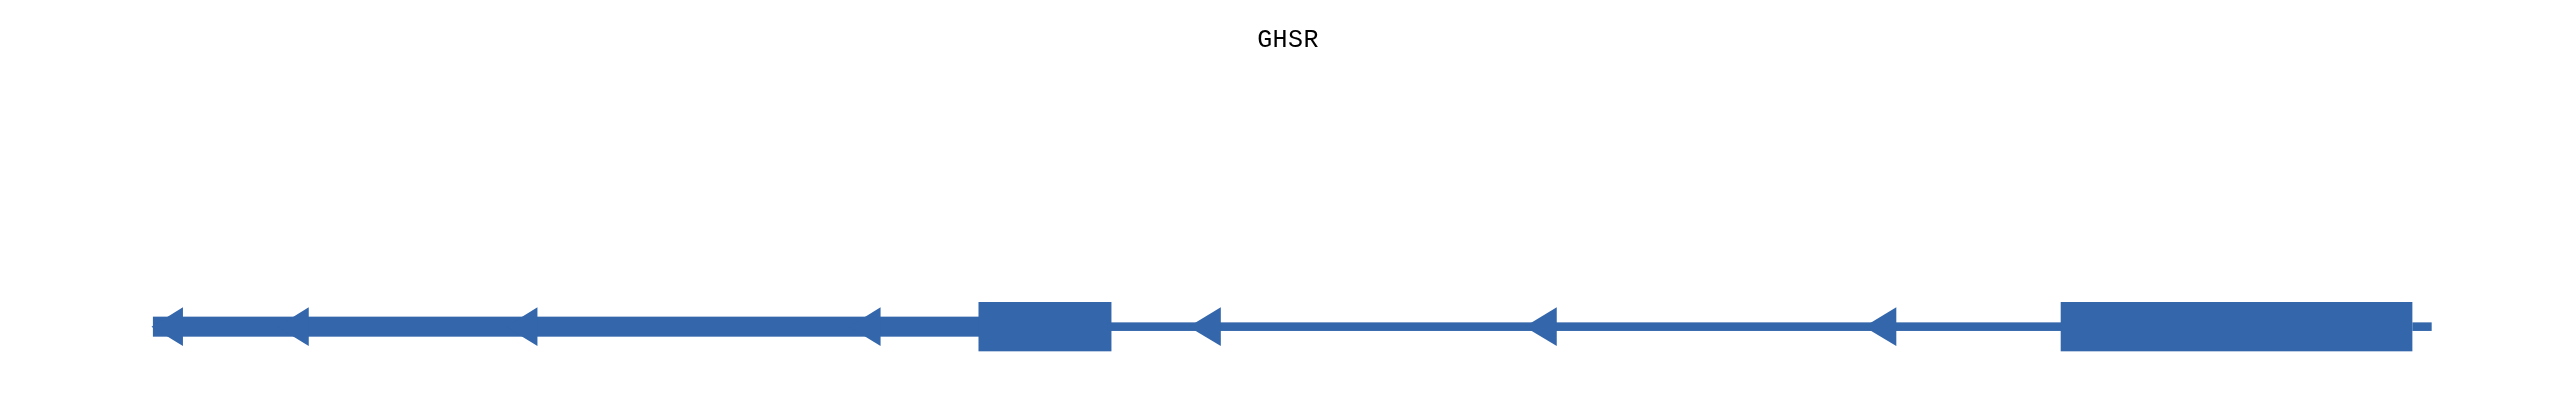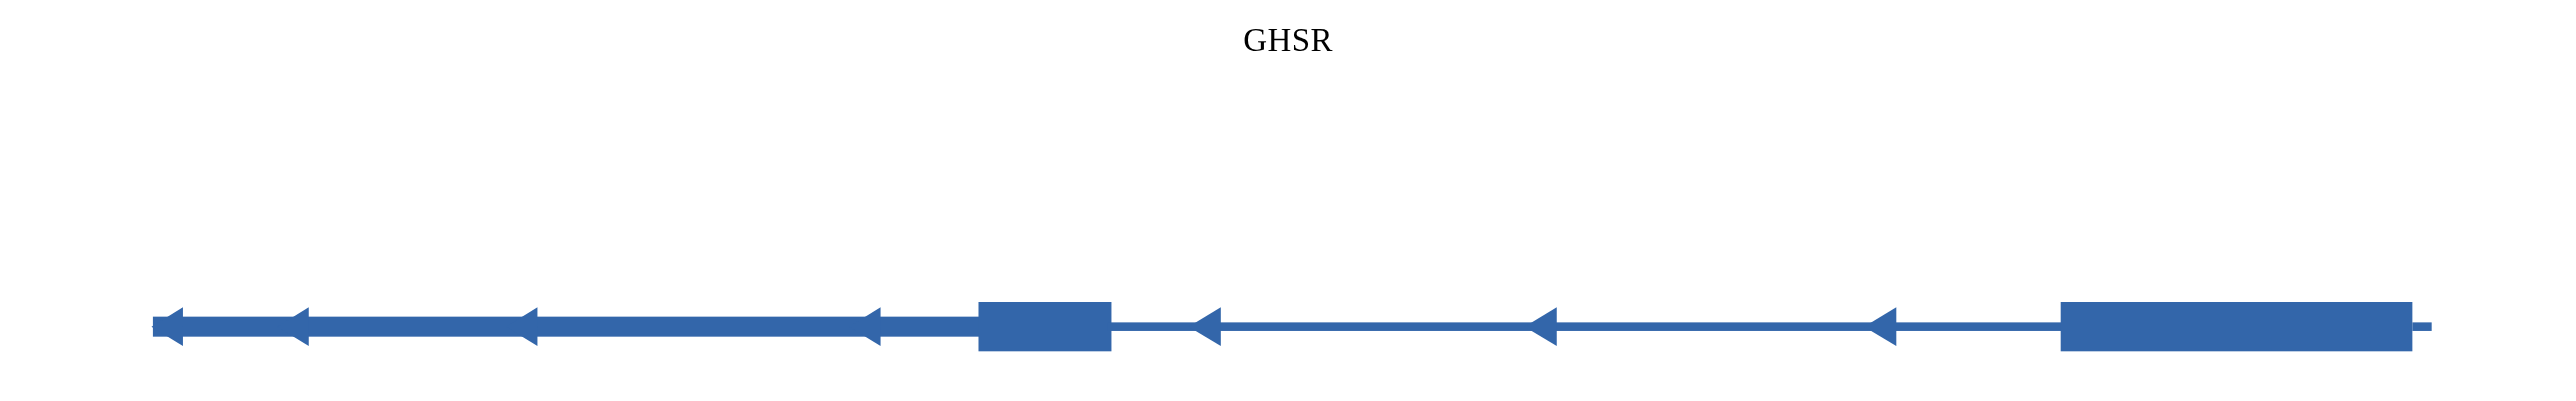--- a/index.html
+++ b/index.html
@@ -16,25 +16,25 @@
     height: 401px;
     background: #ffffff;
     overflow: hidden;
   }
   #gene-title {
     position: absolute;
     left: 0;
     top: 21.5px;
     width: 2576px;
     text-align: center;
-    font-size: 33px;
+    font-size: 25px;
     line-height: 37px;
     color: #000000;
     letter-spacing: 0.4px;
-    font-family: Liberation Serif, serif;
+    font-family: Liberation Mono, monospace;
     white-space: nowrap;
   }
   #gene-track {
     position: absolute;
     left: 0;
     top: 0;
     width: 2576px;
     height: 401px;
   }
   #gene-track svg {

